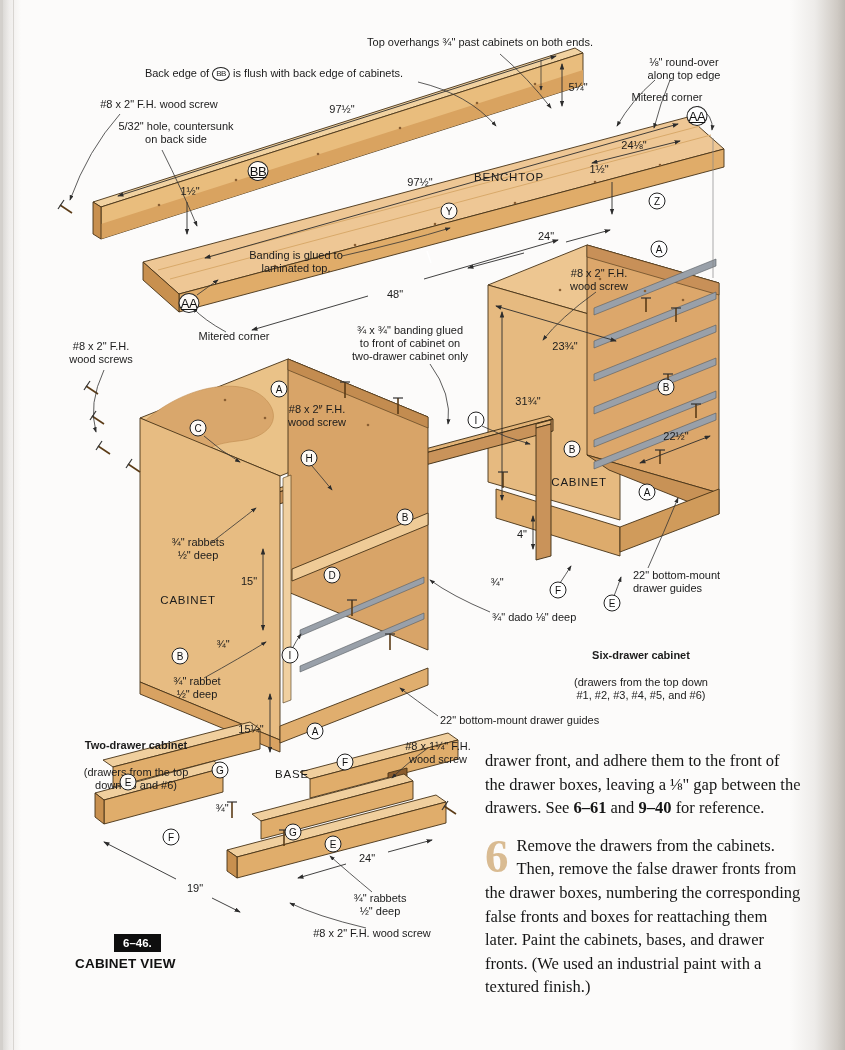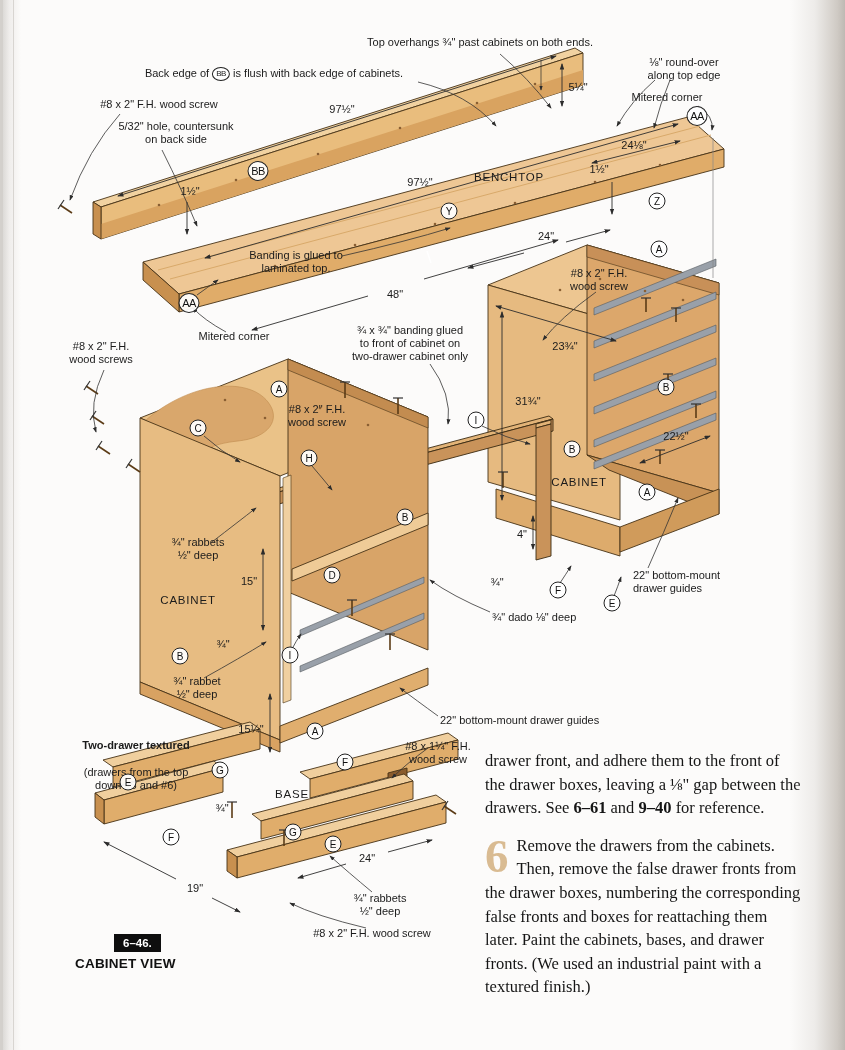--- a/index.html
+++ b/index.html
@@ -12,21 +12,21 @@
   .edge-right{position:absolute;right:0;top:0;width:55px;height:100%;
         background:linear-gradient(to right,rgba(200,196,190,0) 0%,rgba(200,196,190,.28) 45%,#cfcac4 86%,#beb9b3 100%);}
   svg.art{position:absolute;left:0;top:0;}
   .ann{position:absolute;font-size:11px;color:#1b1b1b;white-space:pre-line;line-height:1.2;}
   .ctr{transform:translateX(-50%);text-align:center;}
   .bd{font-weight:bold;}
   .sp1{letter-spacing:.8px;font-size:11.5px;text-align:right;}
   .co{position:absolute;box-sizing:border-box;width:17px;height:17px;border:1.2px solid #222;
       border-radius:50%;background:rgba(255,255,255,.93);color:#111;font-size:10px;
       display:flex;align-items:center;justify-content:center;transform:translate(-50%,-50%);}
-  .co.wide{width:21px;height:20px;font-size:11px;letter-spacing:-.5px;}
+  .co.wide{width:21px;height:20px;font-size:13px;letter-spacing:-.5px;text-decoration:underline;}
   .co-inline{display:inline-flex;box-sizing:border-box;width:18px;height:14px;border:1px solid #222;
       border-radius:50%;background:#fff;font-size:8px;align-items:center;justify-content:center;
       margin:0 3px;letter-spacing:-.5px;}
   .note-flex{display:flex;align-items:center;white-space:nowrap;}
   .bodytext{position:absolute;left:485px;top:749px;width:316px;
       font-family:"Liberation Serif",serif;font-size:16.5px;line-height:1.43;color:#151515;}
   .bodytext p{margin:0 0 14px 0;}
   .step-num{float:left;font-family:"Liberation Serif",serif;font-weight:bold;font-size:47px;
       line-height:.8;color:#d9bb92;margin:4px 8px 0 0;}
   .fig-badge{position:absolute;left:114px;top:934px;background:#0e0e0e;color:#ffffff;
@@ -292,40 +292,45 @@
   <div class="ann ctr" style="left:565px;top:340px">23¾"</div>
   <div class="ann ctr" style="left:528px;top:395px">31¾"</div>
   <div class="ann ctr" style="left:676px;top:430px">22½"</div>
   <div class="ann ctr sp1" style="left:579px;top:476px">CABINET</div>
   <div class="ann ctr" style="left:522px;top:528px">4"</div>
   <div class="ann ctr" style="left:497px;top:576px">¾"</div>
   <div class="ann" style="left:633px;top:569px">22" bottom-mount
 drawer guides</div>
   <div class="ann" style="left:492px;top:611px">¾" dado ⅛" deep</div>
 
+  <div class="ann ctr" style="left:641px;top:636px">
+    <div class="bd">Six-drawer cabinet</div>
+    <div>(drawers from the top down
+#1, #2, #3, #4, #5, and #6)</div>
+  </div>
 
   <div class="ann ctr" style="left:198px;top:536px">¾" rabbets
 ½" deep</div>
   <div class="ann ctr" style="left:249px;top:575px">15"</div>
   <div class="ann ctr sp1" style="left:188px;top:594px">CABINET</div>
   <div class="ann ctr" style="left:223px;top:638px">¾"</div>
   <div class="ann ctr" style="left:197px;top:675px">¾" rabbet
 ½" deep</div>
   <div class="ann ctr" style="left:251px;top:723px">15¼"</div>
 
   <div class="ann ctr" style="left:136px;top:726px">
-    <div class="bd">Two-drawer textured</div>
+    <div class="bd">Two-drawer cabinet</div>
     <div>(drawers from the top
 down #5 and #6)</div>
   </div>
 
   <div class="ann" style="left:440px;top:714px">22" bottom-mount drawer guides</div>
   <div class="ann ctr" style="left:438px;top:740px">#8 x 1¼" F.H.
 wood screw</div>
-  <div class="ann ctr sp1" style="left:292px;top:788px">BASE</div>
+  <div class="ann ctr sp1" style="left:292px;top:768px">BASE</div>
   <div class="ann ctr" style="left:222px;top:802px">¾"</div>
   <div class="ann ctr" style="left:367px;top:852px">24"</div>
   <div class="ann ctr" style="left:195px;top:882px">19"</div>
   <div class="ann ctr" style="left:380px;top:892px">¾" rabbets
 ½" deep</div>
   <div class="ann ctr" style="left:372px;top:927px">#8 x 2" F.H. wood screw</div>
 
   <div class="co wide" style="left:258px;top:171px">BB</div>
   <div class="co" style="left:449px;top:211px">Y</div>
   <div class="co wide" style="left:697px;top:116px">AA</div>

